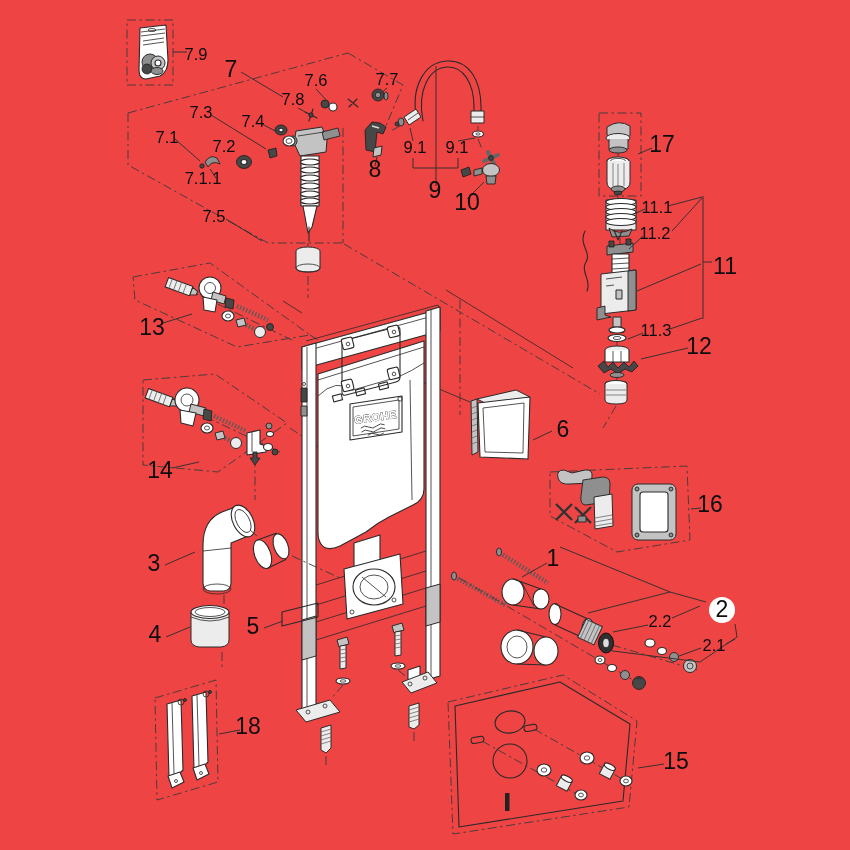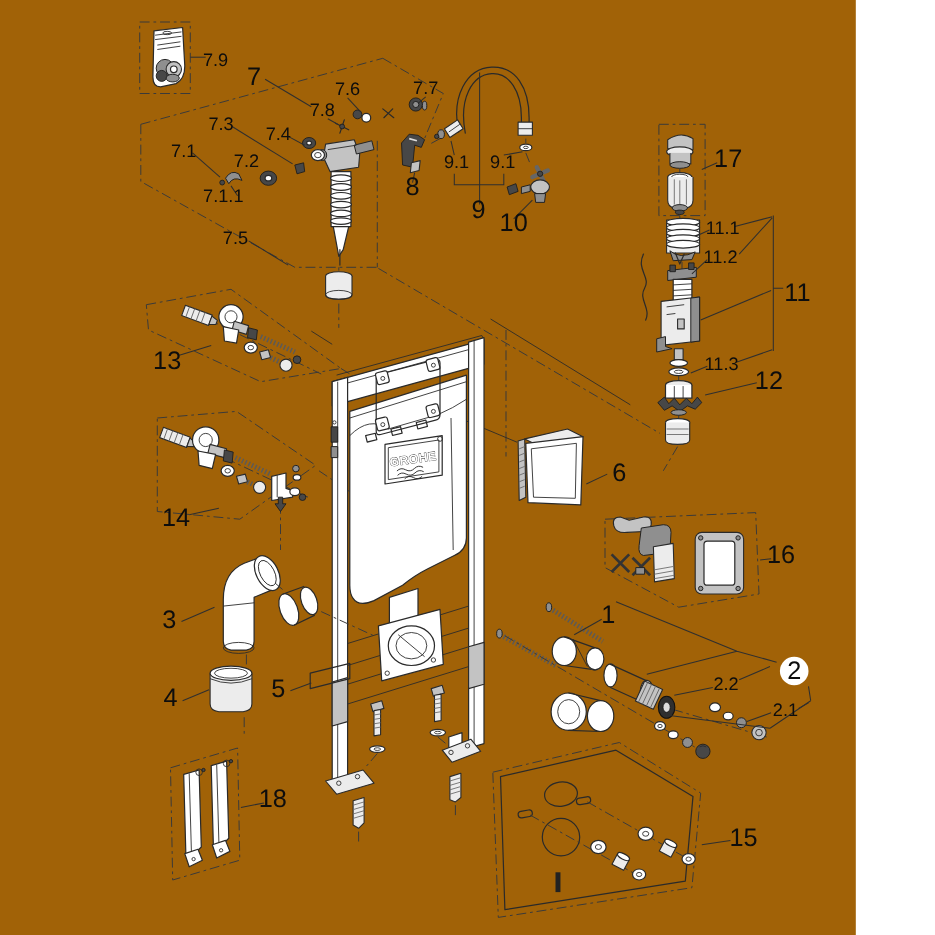--- a/index.html
+++ b/index.html
@@ -1,16 +1,16 @@
 <!DOCTYPE html>
 <html><head>
 <meta charset="utf-8">
 <style>
   html,body{margin:0;padding:0;background:#fff}
-  .canvas{position:relative;width:778px;height:850px;background:#a16207;overflow:hidden}
+  .canvas{position:relative;width:850px;height:850px;background:#ef4444;overflow:hidden}
   svg{display:block}
   .s{fill:none;stroke:#2a2a2a;stroke-width:1.1;stroke-linejoin:round;stroke-linecap:round}
   .sf{fill:none;stroke:#2a2a2a;stroke-width:.8;stroke-linejoin:round}
   .w{fill:#fff;stroke:#2a2a2a;stroke-width:1.1;stroke-linejoin:round}
   .g1{fill:#ececec;stroke:#2a2a2a;stroke-width:1;stroke-linejoin:round}
   .g2{fill:#c3c3c3;stroke:#2a2a2a;stroke-width:1;stroke-linejoin:round}
   .g3{fill:#8f8f8f;stroke:#222;stroke-width:.9;stroke-linejoin:round}
   .g4{fill:#474747;stroke:#1c1c1c;stroke-width:.8;stroke-linejoin:round}
   .dd{fill:none;stroke:#3a3a3a;stroke-width:.9;stroke-dasharray:9 3.5 2.5 3.5}
   .ld{fill:none;stroke:#2f2f2f;stroke-width:.95}

